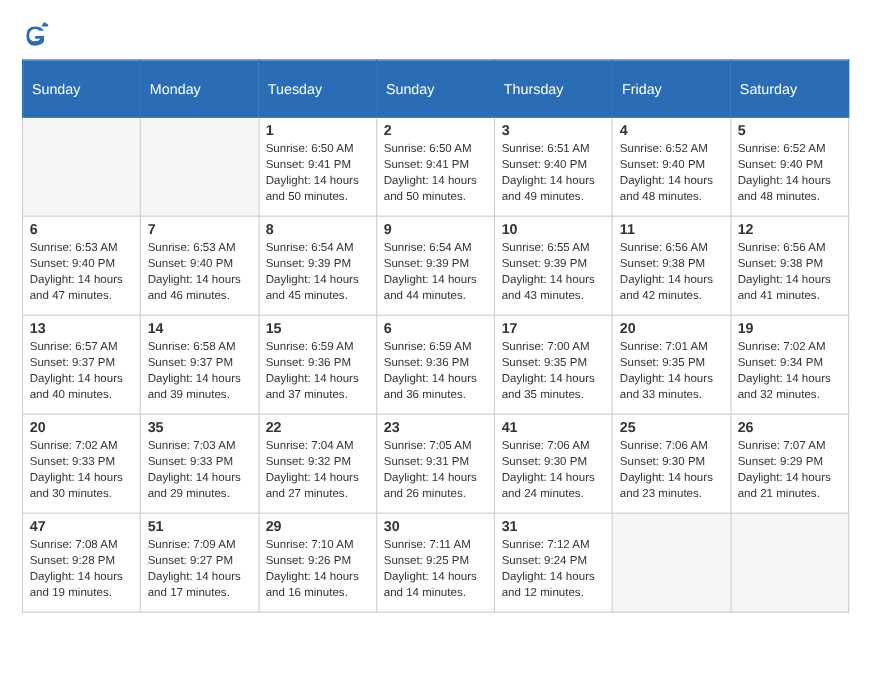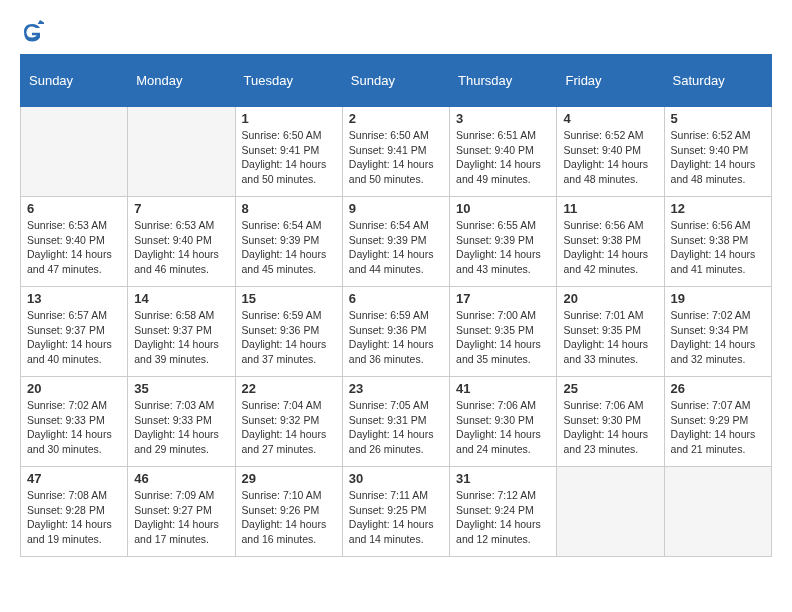--- a/index.html
+++ b/index.html
@@ -239,21 +239,21 @@
           <span class="day-number">26</span>
           <div class="cell-info">Sunrise: 7:07 AM<br>Sunset: 9:29 PM<br>Daylight: 14 hours and 21 minutes.</div>
         </td>
       </tr>
       <tr class="week-row">
         <td>
           <span class="day-number">47</span>
           <div class="cell-info">Sunrise: 7:08 AM<br>Sunset: 9:28 PM<br>Daylight: 14 hours and 19 minutes.</div>
         </td>
         <td>
-          <span class="day-number">46</span>
+          <span class="day-number">51</span>
           <div class="cell-info">Sunrise: 7:09 AM<br>Sunset: 9:27 PM<br>Daylight: 14 hours and 17 minutes.</div>
         </td>
         <td>
           <span class="day-number">29</span>
           <div class="cell-info">Sunrise: 7:10 AM<br>Sunset: 9:26 PM<br>Daylight: 14 hours and 16 minutes.</div>
         </td>
         <td>
           <span class="day-number">30</span>
           <div class="cell-info">Sunrise: 7:11 AM<br>Sunset: 9:25 PM<br>Daylight: 14 hours and 14 minutes.</div>
         </td>

